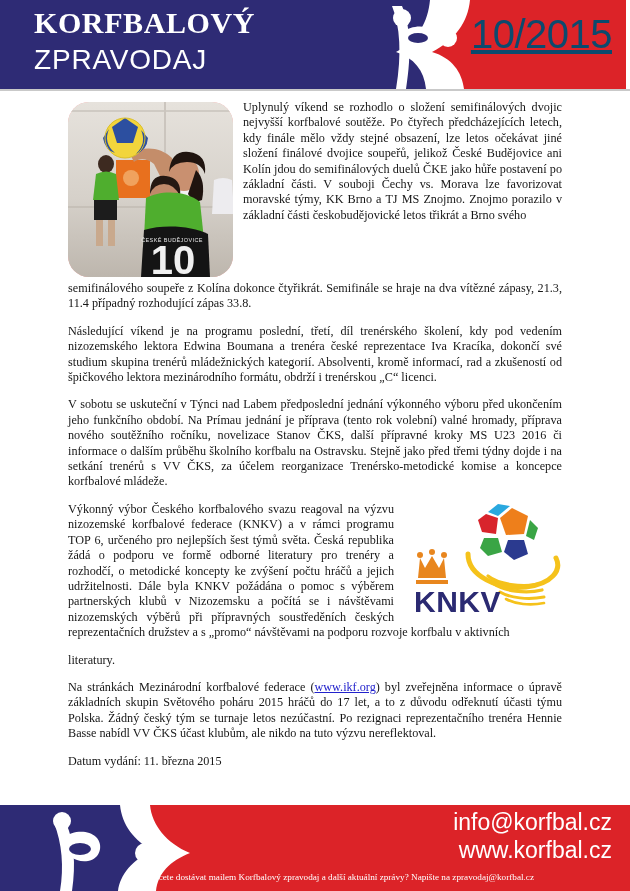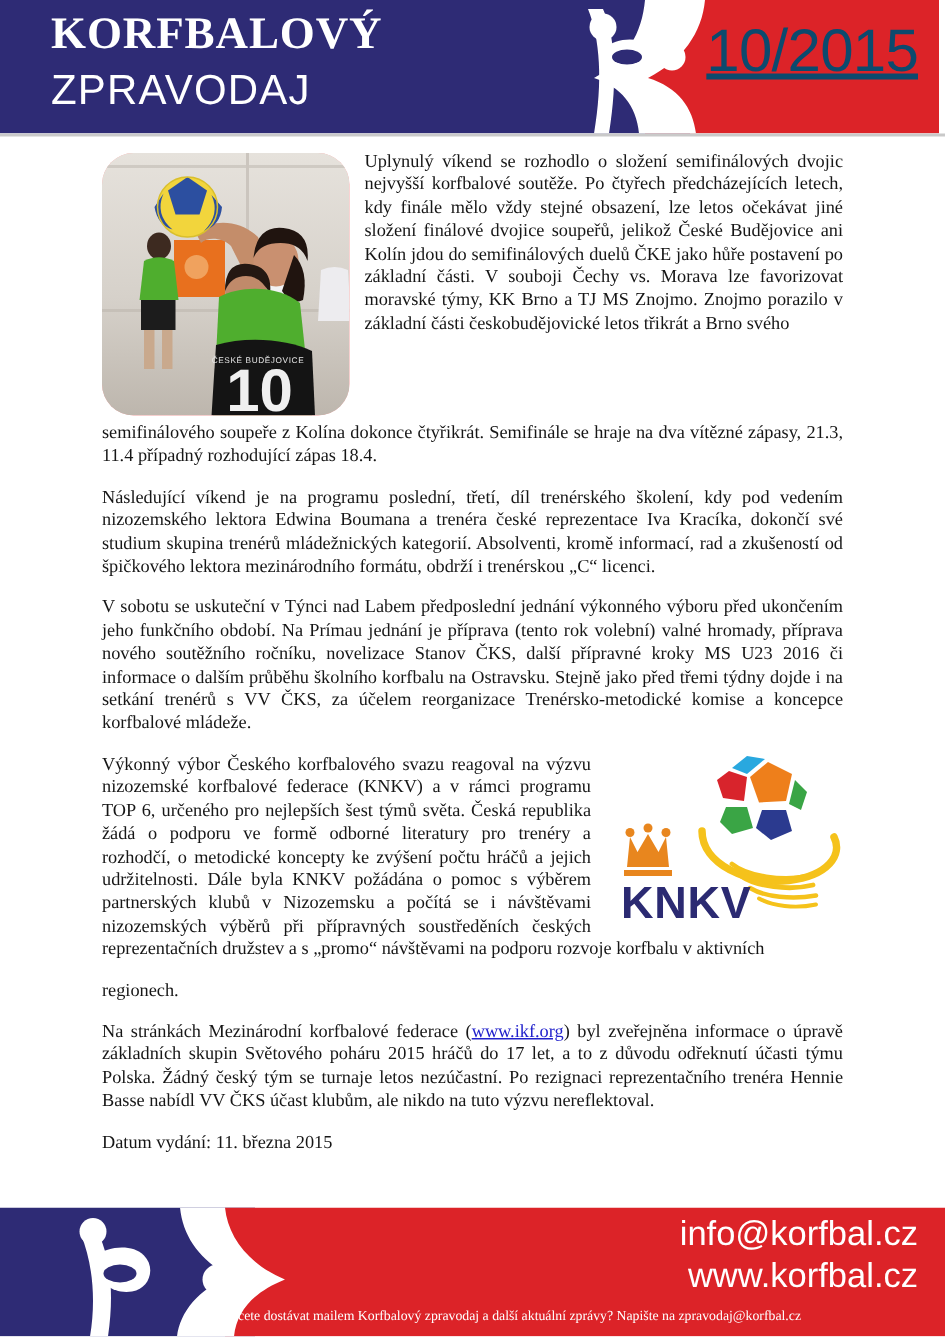--- a/index.html
+++ b/index.html
@@ -280,21 +280,21 @@
       <path d="M 76 128 C 96 122 124 124 140 132 L 142 175 L 73 175 Z" fill="#141414"></path>
 
       <text x="104" y="140" font-family="Liberation Sans, sans-serif" font-size="5.5" fill="#e6e6e6" text-anchor="middle" letter-spacing="0.4">ČESKÉ BUDĚJOVICE</text>
 
       <text x="105" y="172" font-family="Liberation Sans, sans-serif" font-size="40" fill="#f0f0f0" text-anchor="middle" font-weight="bold">10</text>
     </svg>
   </div>
 
   <p class="para first-para">Uplynulý víkend se rozhodlo o složení semifinálových dvojic nejvyšší korfbalové soutěže. Po čtyřech předcházejících letech, kdy finále mělo vždy stejné obsazení, lze letos očekávat jiné složení finálové dvojice soupeřů, jelikož České Budějovice ani Kolín jdou do semifinálových duelů ČKE jako hůře postavení po základní části. V souboji Čechy vs. Morava lze favorizovat moravské týmy, KK Brno a TJ MS Znojmo. Znojmo porazilo v základní části českobudějovické letos třikrát a Brno svého</p>
   <div class="clearfix"></div>
-  <p class="para">semifinálového soupeře z Kolína dokonce čtyřikrát. Semifinále se hraje na dva vítězné zápasy, 21.3, 11.4 případný rozhodující zápas 18.4.</p>
+  <p class="para">semifinálového soupeře z Kolína dokonce čtyřikrát. Semifinále se hraje na dva vítězné zápasy, 21.3, 11.4 případný rozhodující zápas 33.8.</p>
 
   <p class="para">Následující víkend je na programu poslední, třetí, díl trenérského školení, kdy pod vedením nizozemského lektora Edwina Boumana a trenéra české reprezentace Iva Kracíka, dokončí své studium skupina trenérů mládežnických kategorií. Absolventi, kromě informací, rad a zkušeností od špičkového lektora mezinárodního formátu, obdrží i trenérskou „C“ licenci.</p>
 
   <p class="para">V sobotu se uskuteční v Týnci nad Labem předposlední jednání výkonného výboru před ukončením jeho funkčního období. Na Prímau jednání je příprava (tento rok volební) valné hromady, příprava nového soutěžního ročníku, novelizace Stanov ČKS, další přípravné kroky MS U23 2016 či informace o dalším průběhu školního korfbalu na Ostravsku. Stejně jako před třemi týdny dojde i na setkání trenérů s VV ČKS, za účelem reorganizace Trenérsko-metodické komise a koncepce korfbalové mládeže.</p>
 
   <div class="knkv-wrap">
     <svg viewBox="0 0 160 118" width="160" height="118">
 
       <path d="M 66 52 C 66 74 96 88 124 85 C 150 82 160 68 154 56" fill="none" stroke="#f5c21b" stroke-width="5" stroke-linecap="round"></path>
       <path d="M 86 74 C 96 82 120 86 136 82" fill="none" stroke="#f5c21b" stroke-width="3.2" stroke-linecap="round"></path>
@@ -319,21 +319,21 @@
         <circle cx="42" cy="53" r="3" fill="#e8861e"></circle>
         <rect x="14" y="78" width="32" height="4" fill="#e8861e"></rect>
       </g>
 
       <text x="12" y="110" font-family="Liberation Sans, sans-serif" font-size="30" font-weight="bold" fill="#2b2a72" letter-spacing="0.5">KNKV</text>
     </svg>
   </div>
 
   <p class="para">Výkonný výbor Českého korfbalového svazu reagoval na výzvu nizozemské korfbalové federace (KNKV) a v rámci programu TOP 6, určeného pro nejlepších šest týmů světa. Česká republika žádá o podporu ve formě odborné literatury pro trenéry a rozhodčí, o metodické koncepty ke zvýšení počtu hráčů a jejich udržitelnosti. Dále byla KNKV požádána o pomoc s výběrem partnerských klubů v Nizozemsku a počítá se i návštěvami nizozemských výběrů při přípravných soustředěních českých reprezentačních družstev a s „promo“ návštěvami na podporu rozvoje korfbalu v aktivních</p>
   <div class="clearfix"></div>
-  <p class="para">regionech.</p>
+  <p class="para">literatury.</p>
 
   <p class="para">
     <span>Na stránkách Mezinárodní korfbalové federace (</span><a class="weblink" href="#">www.ikf.org</a><span>) byl zveřejněna informace o úpravě základních skupin Světového poháru 2015 hráčů do 17 let, a to z důvodu odřeknutí účasti týmu Polska. Žádný český tým se turnaje letos nezúčastní. Po rezignaci reprezentačního trenéra Hennie Basse nabídl VV ČKS účast klubům, ale nikdo na tuto výzvu nereflektoval.</span>
   </p>
 
   <p class="para para-date">Datum vydání: 11. března 2015</p>
 </div>
 
 <div class="footer">
   <div class="footer-blue"></div>

